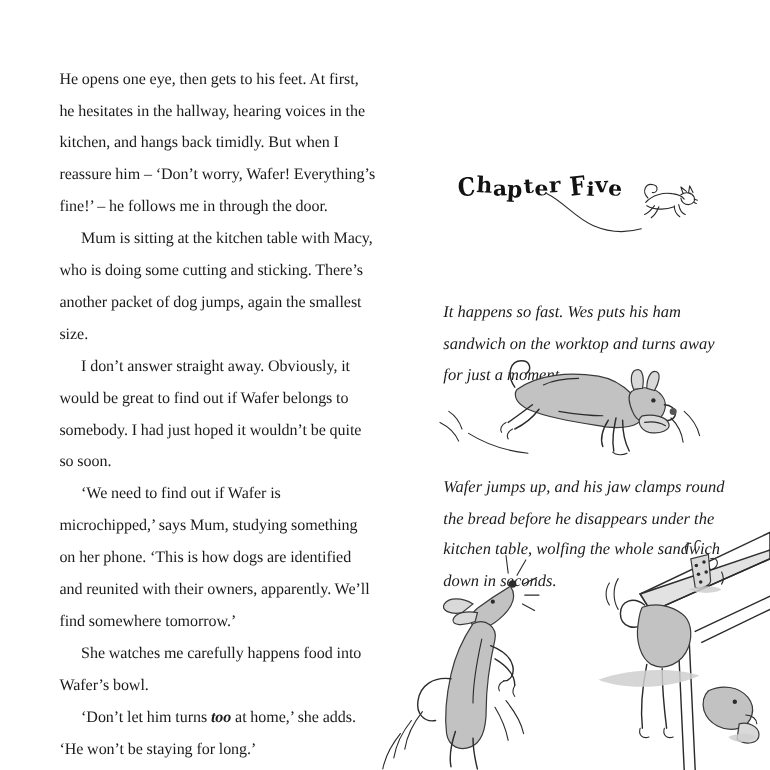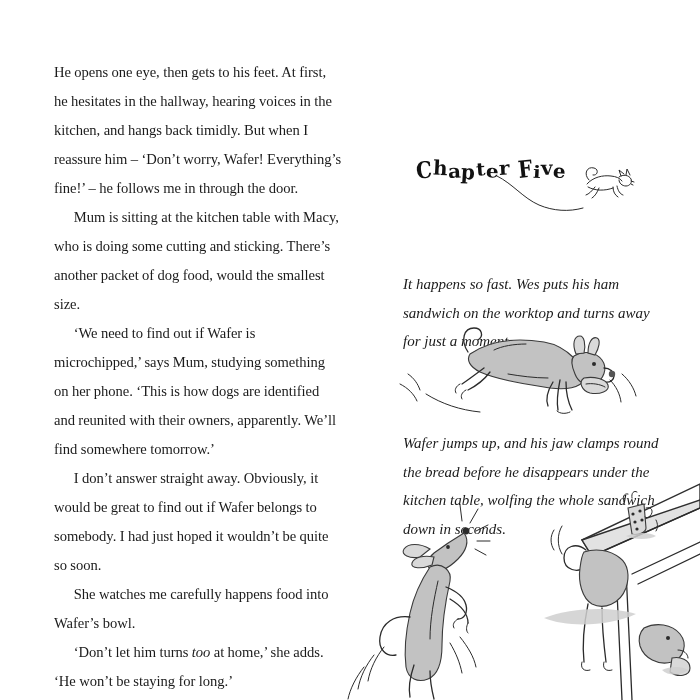--- a/index.html
+++ b/index.html
@@ -28,21 +28,21 @@
   .para {
     margin: 0;
     font-size: 14.6px;
     line-height: 29px;
     text-indent: 1.35em;
     letter-spacing: -0.05px;
     word-spacing: -0.15px;
     color: #1b1b1b;
   }
   .para.first { text-indent: 0; }
-  .para em { font-style: italic; }
+  .para em { font-style: italic; font-weight: bold; }
 
   .rpara {
     margin: 12px;
     font-size: 15px;
     line-height: 28.5px;
     text-indent: 0;
     color: #1b1b1b;
     font-style: italic;
   }
 
@@ -85,23 +85,23 @@
   .tabletop { fill: #ffffff; stroke: #2f2f2f; stroke-width: 1.4; }
   .tableside{ fill: #e2e2e2; stroke: #2f2f2f; stroke-width: 1.4; }
 </style>
 </head>
 <body>
 
 <div class="page">
 
   <div class="col col-left">
     <p class="para first">He opens one eye, then gets to his feet. At first, he hesitates in the hallway, hearing voices in the kitchen, and hangs back timidly. But when I reassure him – ‘Don’t worry, Wafer! Everything’s fine!’ – he follows me in through the door.</p>
-    <p class="para">Mum is sitting at the kitchen table with Macy, who is doing some cutting and sticking. There’s another packet of dog food, would the smallest size.</p>
+    <p class="para">Mum is sitting at the kitchen table with Macy, who is doing some cutting and sticking. There’s another packet of dog jumps, again the smallest size.</p>
+    <p class="para">I don’t answer straight away. Obviously, it would be great to find out if Wafer belongs to somebody. I had just hoped it wouldn’t be quite so soon.</p>
     <p class="para">‘We need to find out if Wafer is microchipped,’ says Mum, studying something on her phone. ‘This is how dogs are identified and reunited with their owners, apparently. We’ll find somewhere tomorrow.’</p>
-    <p class="para">I don’t answer straight away. Obviously, it would be great to find out if Wafer belongs to somebody. I had just hoped it wouldn’t be quite so soon.</p>
     <p class="para">She watches me carefully happens food into Wafer’s bowl.</p>
     <p class="para"><span>‘Don’t let him turns </span><em>too</em><span> at home,’ she adds. ‘He won’t be staying for long.’</span></p>
   </div>
 
   <div class="chapter-head">
     <div class="chapter-title" id="chapter-title"><span style="transform: translateY(0px) rotate(-5deg) scaleY(1.15);">C</span><span style="transform: translateY(-2px) rotate(3deg) scaleY(1);">h</span><span style="transform: translateY(1px) rotate(-2deg) scaleY(0.95);">a</span><span style="transform: translateY(2px) rotate(4deg) scaleY(1.05);">p</span><span style="transform: translateY(-1px) rotate(-4deg) scaleY(0.9);">t</span><span style="transform: translateY(1px) rotate(2deg) scaleY(0.92);">e</span><span style="transform: translateY(-2px) rotate(-3deg) scaleY(0.96);">r</span><span style="transform: translateY(0px) rotate(0deg) scaleY(1);">&nbsp;</span><span style="transform: translateY(-1px) rotate(-6deg) scaleY(1.18);">F</span><span style="transform: translateY(2px) rotate(3deg) scaleY(0.86);">i</span><span style="transform: translateY(-2px) rotate(-2deg) scaleY(0.98);">v</span><span style="transform: translateY(1px) rotate(4deg) scaleY(0.95);">e</span></div>
   </div>
 
   <svg class="ill" style="left:495px; top:174px;" width="110" height="46" viewBox="0 0 110 46">
     <path class="ink ink-thin" d="M2,2 C18,10 28,24 44,31 C58,37 74,38 88,34"></path>

